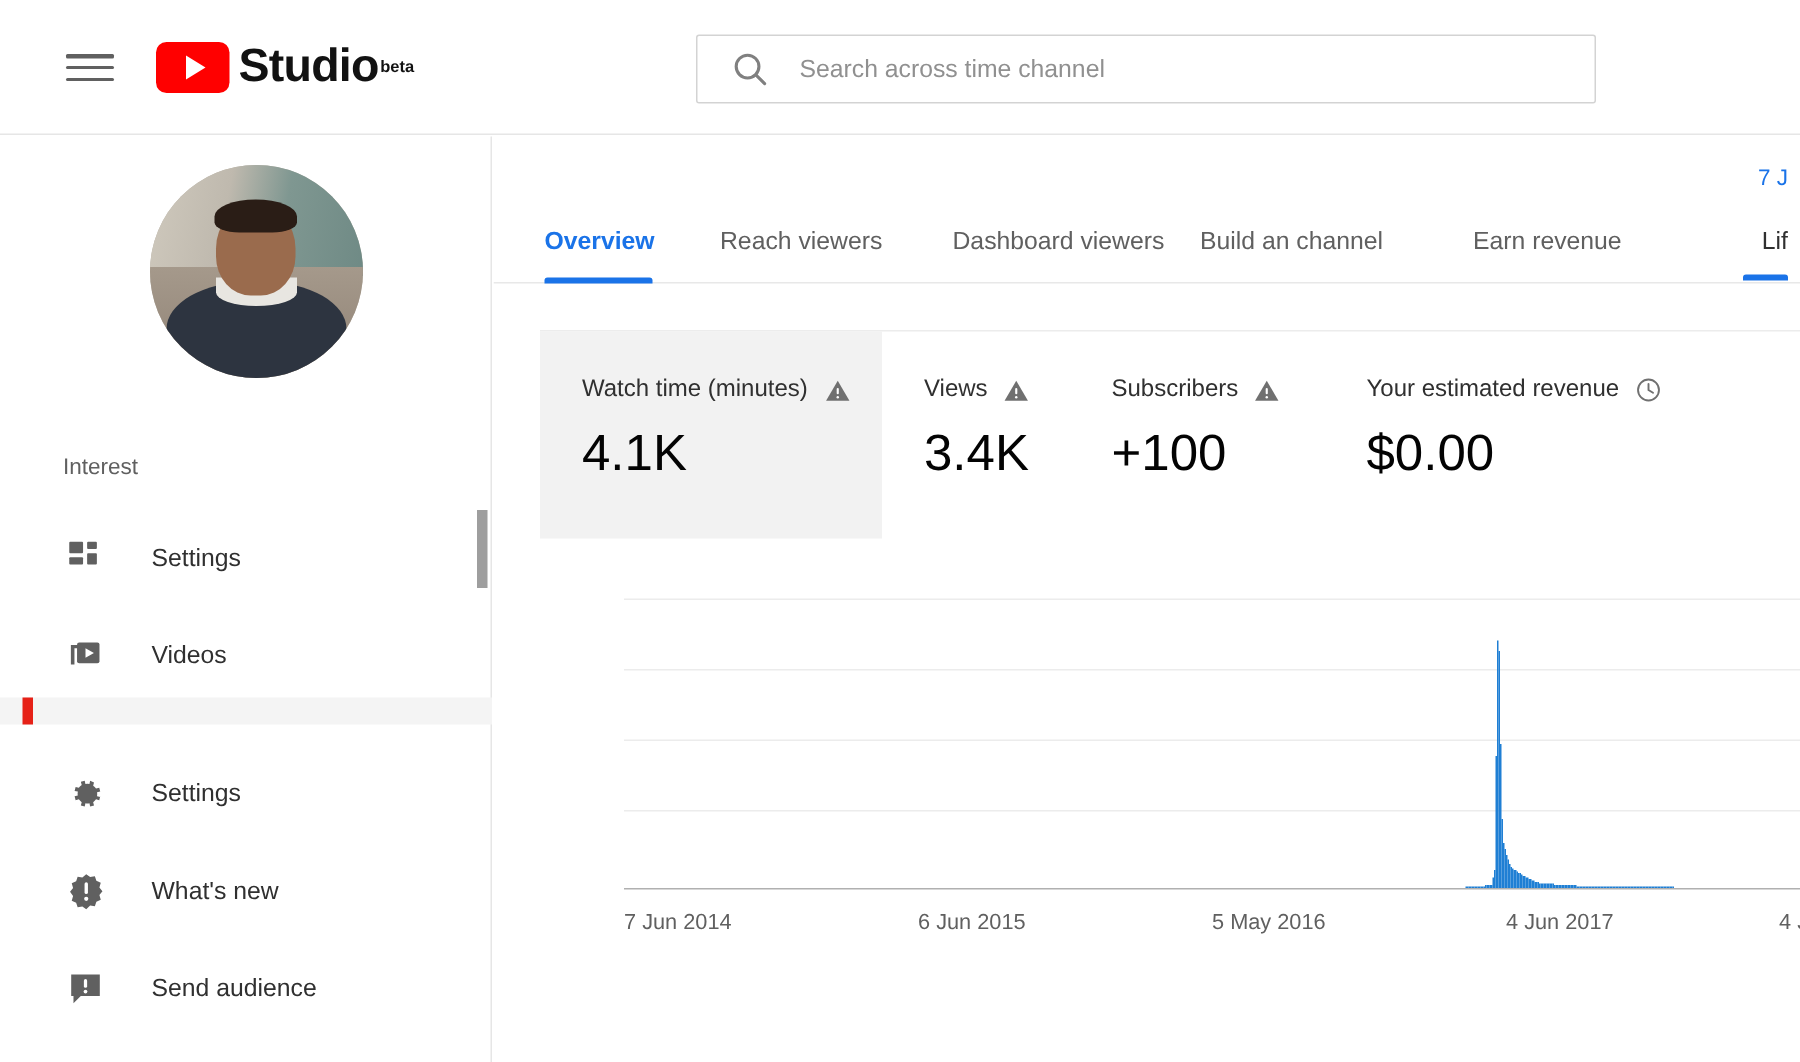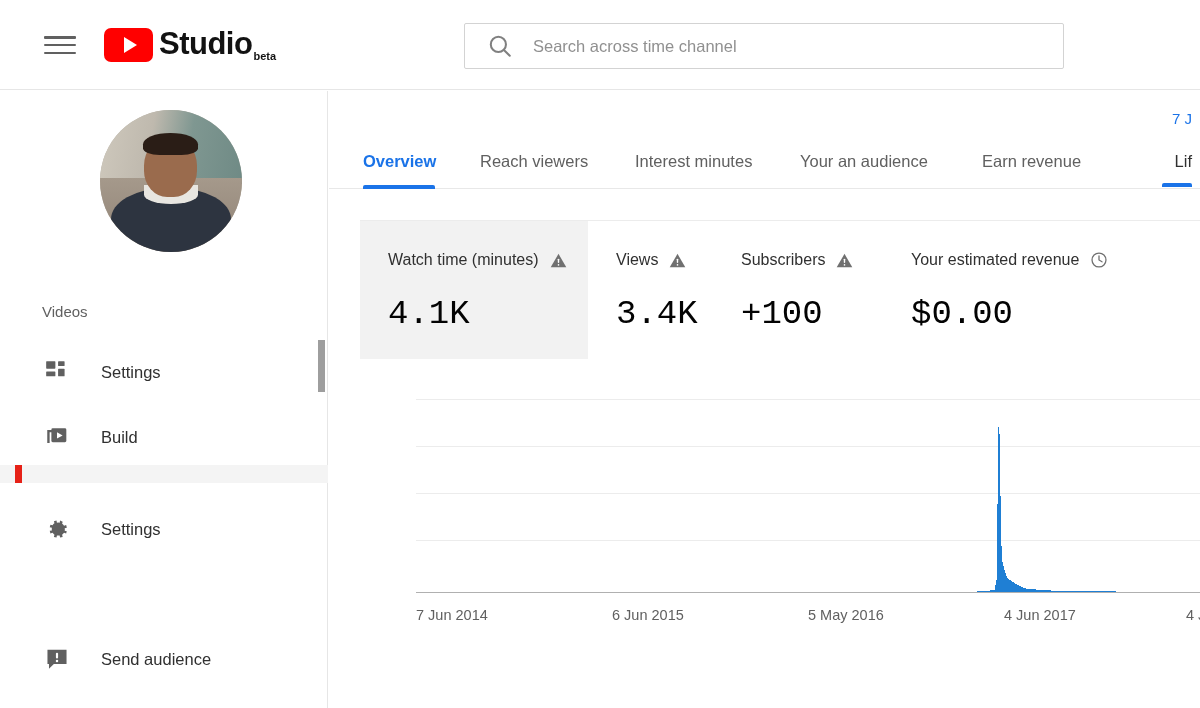--- a/index.html
+++ b/index.html
@@ -21,21 +21,21 @@
   #hamburger {
     position: absolute; left: 44px; top: 32px;
     width: 32px; height: 26px; cursor: pointer;
     display: flex; flex-direction: column; justify-content: space-between;
     padding: 4px 0;
   }
   #hamburger span { display: block; height: 2.5px; background: #606060; border-radius: 1px; }
 
   #logo-wrap {
     position: absolute; left: 104px; top: 26px;
-    display: flex; align-items: flex-end; cursor: pointer;
+    display: flex; align-items: center; cursor: pointer;
   }
   #yt-badge {
     width: 49px; height: 34px; background: #ff0000; border-radius: 7px;
     display: flex; align-items: center; justify-content: center; margin-top: 1px;
   }
   #yt-badge .tri {
     width: 0; height: 0; margin-left: 3px;
     border-left: 13px solid #fff;
     border-top: 8px solid transparent;
     border-bottom: 8px solid transparent;
@@ -158,22 +158,22 @@
   }
   .card {
     position: absolute; top: 0; height: 138px; cursor: pointer;
     padding-top: 30px;
   }
   .card.selected { background: #f2f2f2; }
   .card-head { display: flex; align-items: center; }
   .card-title { font-size: 16px; color: #303030; white-space: nowrap; }
   .card-ico { margin-left: 11px; display: flex; align-items: center; }
   .card-value {
-    margin-top: 24px; font-size: 34px; color: #030303;
-    font-family: Liberation Mono, monospace; line-height: 42px;
+    margin-top: 12px; font-size: 34px; color: #030303;
+    font-family: Liberation Sans, sans-serif; line-height: 42px;
   }
 
   
   #chart {
     position: absolute; left: 31px; top: 296px; width: 840px; height: 262px;
   }
   .gridline {
     position: absolute; left: 56px; width: 784px; height: 1px; background: #ececec;
   }
   #axis-line {
@@ -223,21 +223,21 @@
 
     <div id="avatar">
       <div class="bg-wall"></div>
       <div class="bg-floor"></div>
       <div class="body"></div>
       <div class="collar"></div>
       <div class="head"></div>
       <div class="hair"></div>
     </div>
 
-    <div id="channel-label">Videos</div>
+    <div id="channel-label">Interest</div>
 
     <div class="nav-item" style="top:253px">
       <span class="nav-icon">
         <svg width="26" height="26" viewBox="0 0 24 24" fill="#606060">
           <rect x="2" y="2" width="8.5" height="7" rx="0.6"></rect>
           <rect x="13" y="2" width="6" height="4.5" rx="0.6"></rect>
           <rect x="2" y="11.5" width="8.5" height="4.5" rx="0.6"></rect>
           <rect x="13" y="9" width="6" height="7" rx="0.6"></rect>
         </svg>
       </span>
@@ -245,36 +245,46 @@
     </div>
 
     <div class="nav-item" style="top:318px">
       <span class="nav-icon">
         <svg width="26" height="26" viewBox="0 0 24 24">
           <path d="M3 5.5v12h2.2V7.6h12V5.5H3z" fill="#606060"></path>
           <rect x="6.8" y="4" width="13.8" height="12.8" rx="1.3" fill="#606060"></rect>
           <path d="M12 7.6l5.2 2.9-5.2 2.9V7.6z" fill="#ffffff"></path>
         </svg>
       </span>
-      <span class="nav-label">Build</span>
+      <span class="nav-label">Videos</span>
     </div>
 
     <div id="nav-sep"></div>
     <div id="nav-sep-red"></div>
 
     <div class="nav-item" style="top:410px">
       <span class="nav-icon">
         <svg width="27" height="27" viewBox="0 0 24 24" fill="#606060">
           <path d="M12 8.3a3.7 3.7 0 100 7.4 3.7 3.7 0 000-7.4zm0 5.6a1.9 1.9 0 110-3.8 1.9 1.9 0 010 3.8z"></path>
           <path d="M20.3 13.6l-1.9-.4a6.6 6.6 0 000-2.4l1.9-.4-.6-2.3-1.9.5a6.7 6.7 0 00-1.7-1.7l.5-1.9L14.3 4l-.4 1.9a6.6 6.6 0 00-2.4 0L11.1 4l-2.3.6.5 1.9a6.7 6.7 0 00-1.7 1.7l-1.9-.5-.6 2.3 1.9.4a6.6 6.6 0 000 2.4l-1.9.4.6 2.3 1.9-.5a6.7 6.7 0 001.7 1.7l-.5 1.9 2.3.6.4-1.9a6.6 6.6 0 002.4 0l.4 1.9 2.3-.6-.5-1.9a6.7 6.7 0 001.7-1.7l1.9.5.6-2.3z"></path>
         </svg>
       </span>
       <span class="nav-label">Settings</span>
     </div>
 
+    <div class="nav-item" style="top:475px">
+      <span class="nav-icon">
+        <svg width="27" height="27" viewBox="0 0 24 24">
+          <path fill="#606060" d="M12 1.6l2.3 1.7 2.8-.5.9 2.7 2.6 1.2-.8 2.8 1.8 2.2-1.8 2.2.8 2.8-2.6 1.2-.9 2.7-2.8-.5L12 22.4l-2.3-1.7-2.8.5-.9-2.7-2.6-1.2.8-2.8L2.4 12l1.8-2.2-.8-2.8 2.6-1.2.9-2.7 2.8.5L12 1.6z"></path>
+          <rect x="11" y="6.4" width="2" height="7" rx="1" fill="#ffffff"></rect>
+          <circle cx="12" cy="16.2" r="1.25" fill="#ffffff"></circle>
+        </svg>
+      </span>
+      <span class="nav-label">What's new</span>
+    </div>
 
     <div class="nav-item" style="top:540px">
       <span class="nav-icon">
         <svg width="26" height="26" viewBox="0 0 24 24">
           <path fill="#606060" d="M3.2 3.4h17.6v13.2H9.1L4.6 21V16.6H3.2V3.4z"></path>
           <rect x="11" y="6.2" width="2" height="5.4" rx="1" fill="#ffffff"></rect>
           <circle cx="12" cy="13.9" r="1.15" fill="#ffffff"></circle>
         </svg>
       </span>
       <span class="nav-label">Send audience</span>
@@ -290,24 +300,24 @@
 
     <div id="tabs">
       <div class="tab active" style="left:34px">
         <span>Overview</span>
         <span class="tab-underline" style="width:72px"></span>
       </div>
       <div class="tab" style="left:151px">
         <span>Reach viewers</span>
       </div>
       <div class="tab" style="left:306px">
-        <span>Interest minutes</span>
+        <span>Dashboard viewers</span>
       </div>
       <div class="tab" style="left:471px">
-        <span>Your an audience</span>
+        <span>Build an channel</span>
       </div>
       <div class="tab" style="left:653px">
         <span>Earn revenue</span>
       </div>
     </div>
     <div id="lifetime">Lif</div>
     <div id="lifetime-underline"></div>
 
     <div id="cards">
 

